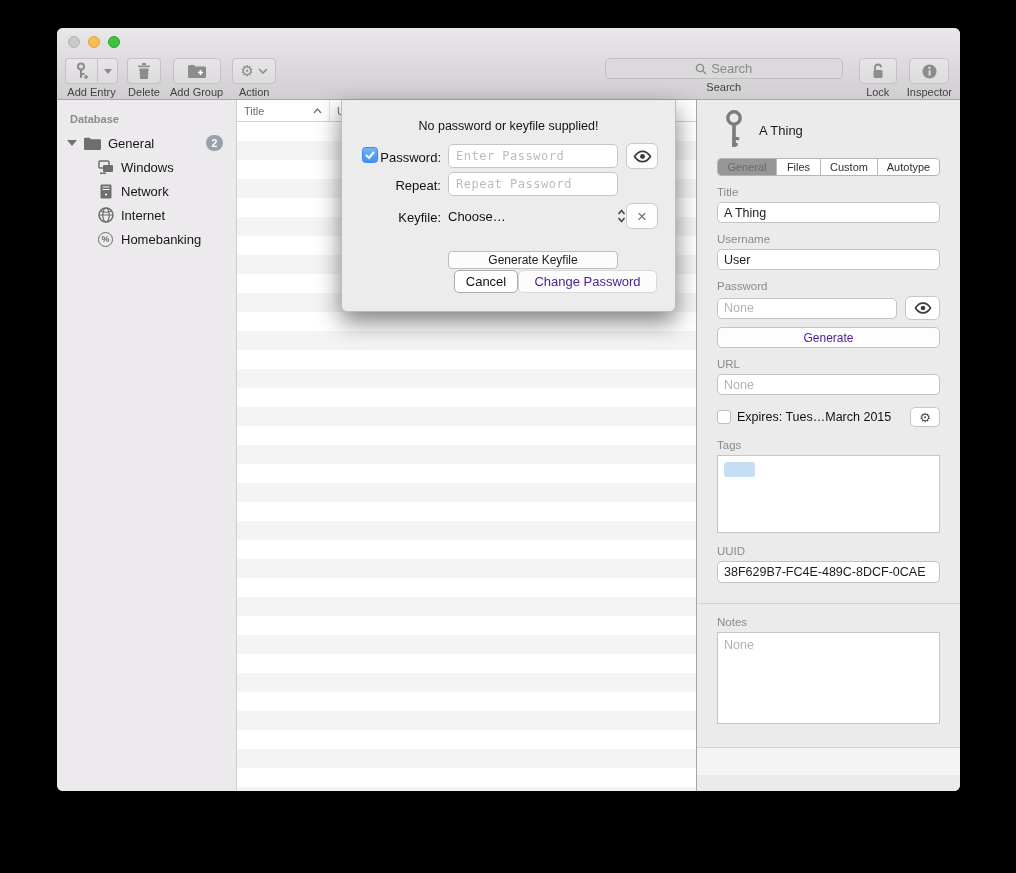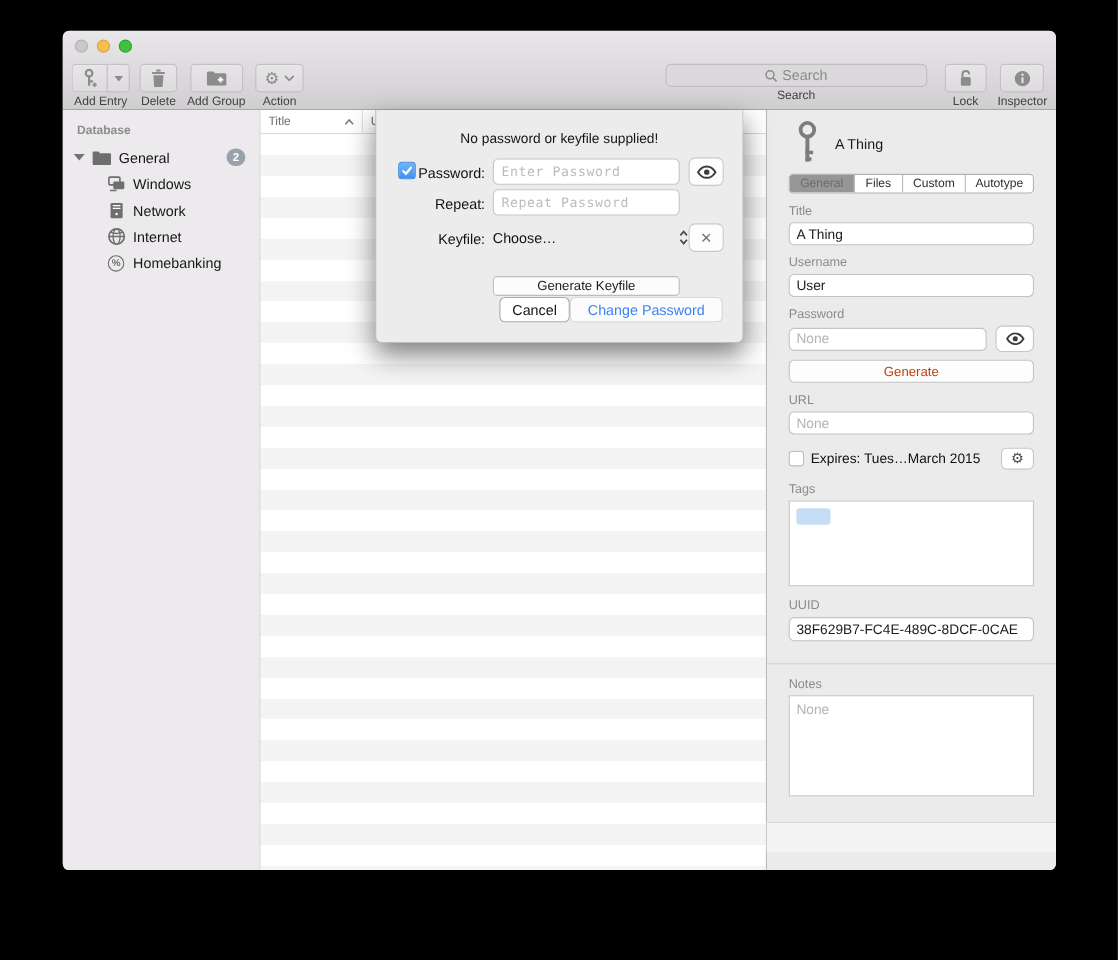--- a/index.html
+++ b/index.html
@@ -77,21 +77,21 @@
   .sw58{width:59px;} .sw44{width:44px;} .sw57{width:57px;} .sw65{flex:1;}
   .fld-label { font-size:11.5px; color:#8b8b8b; margin-top:10px; height:13px; }
   .fld { width:100%; height:21px; background:#fff; border:1px solid #c3c3c3; border-radius:5px; margin-top:3px;
          font-size:12.5px; color:#1c1c1c; padding:0 6px; font-family:"Liberation Sans", sans-serif; outline:none; }
   .fld::placeholder { color:#b3b3b3; }
   .pw-row { display:flex; gap:8px; margin-top:3px; align-items:center; }
   .pw-row .fld { margin-top:0; flex:1; }
   .eye-btn { width:35px; height:24px; background:#fff; border:1px solid #c6c6c6; border-radius:6px;
              display:flex; align-items:center; justify-content:center; flex:none; }
   .gen-btn { width:100%; height:21px; margin-top:7px; background:#fdfdfd; border:1px solid #c3c3c3; border-radius:5px;
-             font-size:12px; color:#c2410c; display:flex; align-items:center; justify-content:center; }
+             font-size:12px; color:#4c1d95; display:flex; align-items:center; justify-content:center; }
   .exp-row { display:flex; align-items:center; margin-top:12px; height:20px; gap:6px;justify-content:center; }
   .cb { width:14px; height:14px; border:1px solid #bdbdbd; border-radius:3px; background:#fff; flex:none; }
   .exp-text { font-size:12.5px; color:#111; flex:1; white-space:nowrap; overflow:hidden; }
   .gear-btn { width:30px; height:20px; background:#fff; border:1px solid #c6c6c6; border-radius:5px;
               display:flex; align-items:center; justify-content:center; flex:none; }
   .gear-btn .gear-glyph { color:#4a4a4a; font-size:13px; }
   .tags-box { width:100%; height:78px; background:#fff; border:1px solid #c6c6c6; margin-top:3px; padding:6px; }
   .tag-chip { width:31px; height:15px; background:#c6ddf6; border-radius:3px; }
   .divider { border-top:1px solid #d2d2d2; margin:20px -20px 0 -20px; }
   .notes-box { width:100%; height:92px; background:#fff; border:1px solid #c6c6c6; margin-top:3px; padding:5px 6px;
@@ -112,21 +112,21 @@
   .s-check { position:absolute; left:20px; top:47px; width:16px; height:16px; border-radius:3.5px;
              background:linear-gradient(#6fb4f8,#3f92f3); border:1px solid #3d87e4; display:flex; align-items:center; justify-content:center; }
   .popup { position:absolute; left:106px; top:104px; width:178px; height:24px; display:flex; align-items:center; }
   .popup-text { font-size:13px; color:#111; flex:1; }
   .gen-key-btn { position:absolute; left:106px; top:151px; width:170px; height:18px; background:#fcfcfc;
                  border:1px solid #bdbdbd; border-radius:4px; font-size:12px; color:#1c1c1c;
                  display:flex; align-items:center; justify-content:center; }
   .dlg-btn { position:absolute; top:170px; height:23px; border-radius:5px; font-size:13px;
              display:flex; align-items:center; justify-content:center; }
   .btn-cancel { left:112px; width:64px; background:#fff; border:1px solid #ababab; color:#111; }
-  .btn-change { left:176px; width:139px; background:#fcfcfc; border:1px solid #d8d8d8; color:#3b82f6; }
+  .btn-change { left:176px; width:139px; background:#fcfcfc; border:1px solid #d8d8d8; color:#4c1d95; }
 
   .x-glyph { font-size:17px; color:#6f6f6f; line-height:1; }
   svg { display:block; }
 </style>
 </head>
 <body>
 
 <div class="window">
 
   <div class="chrome">

